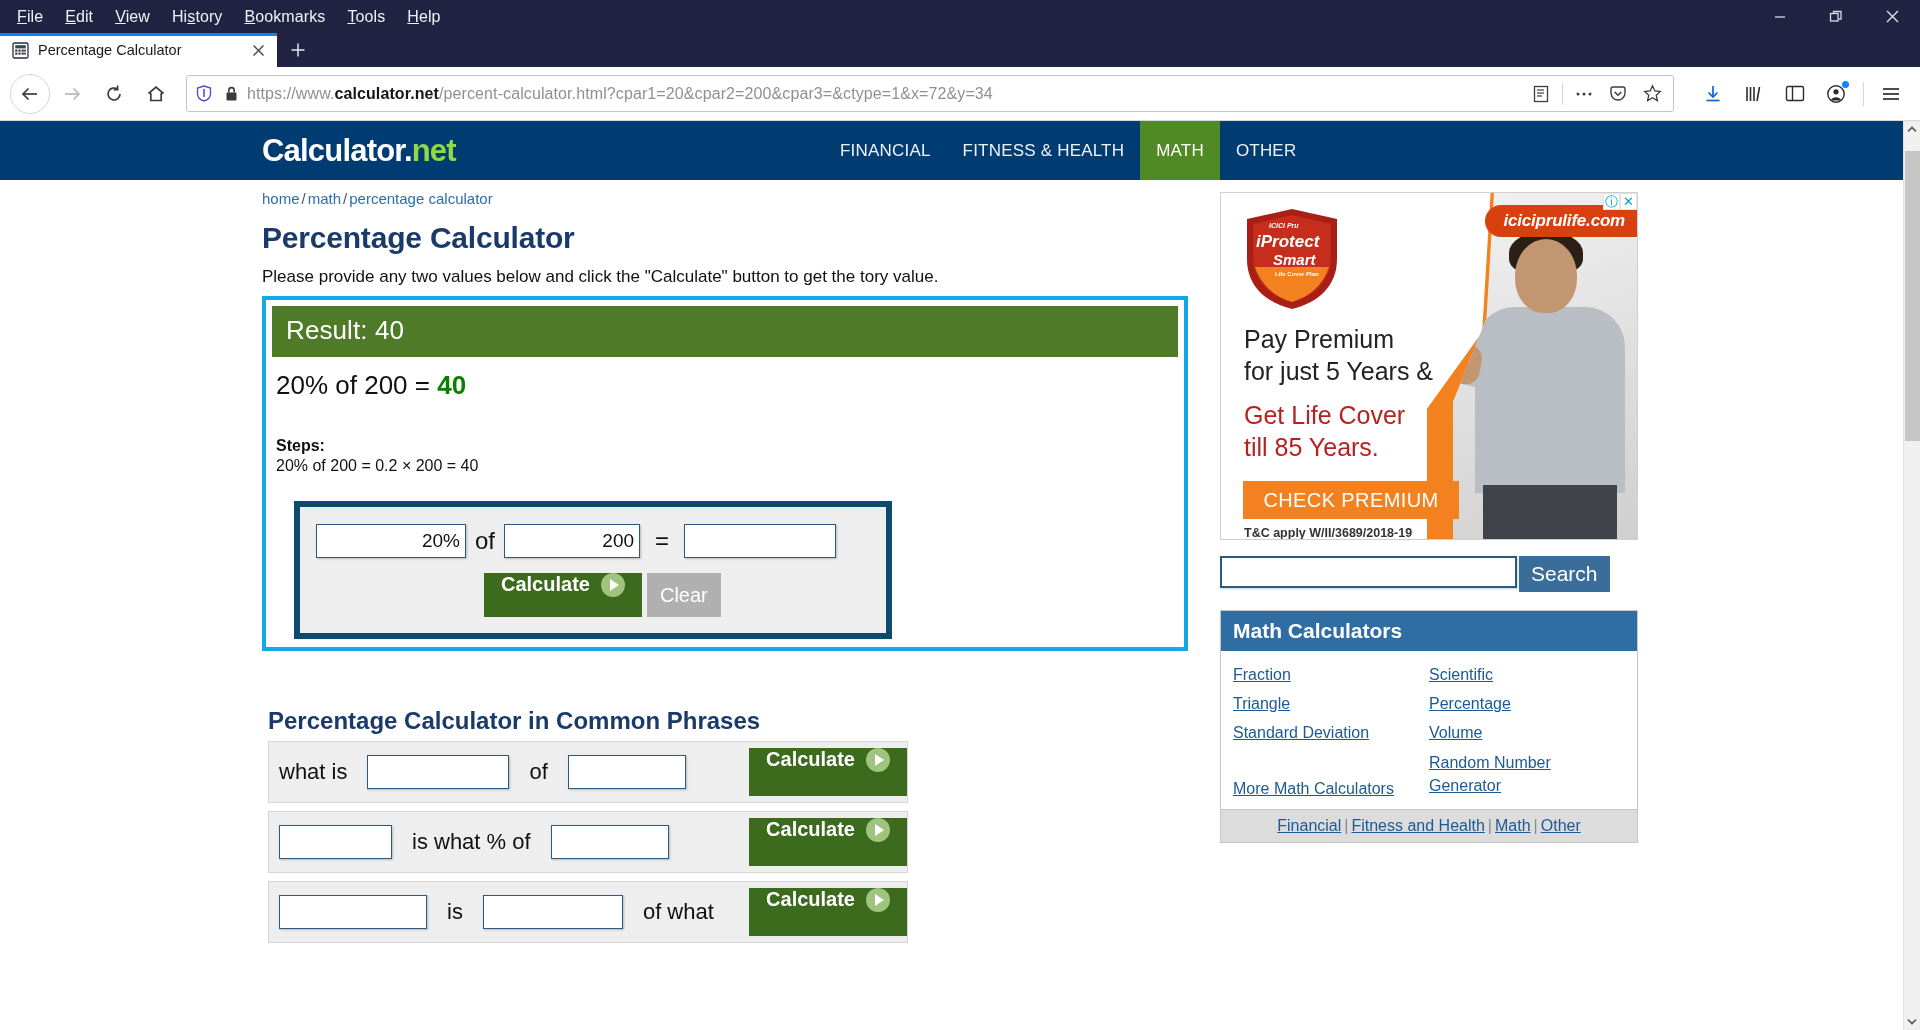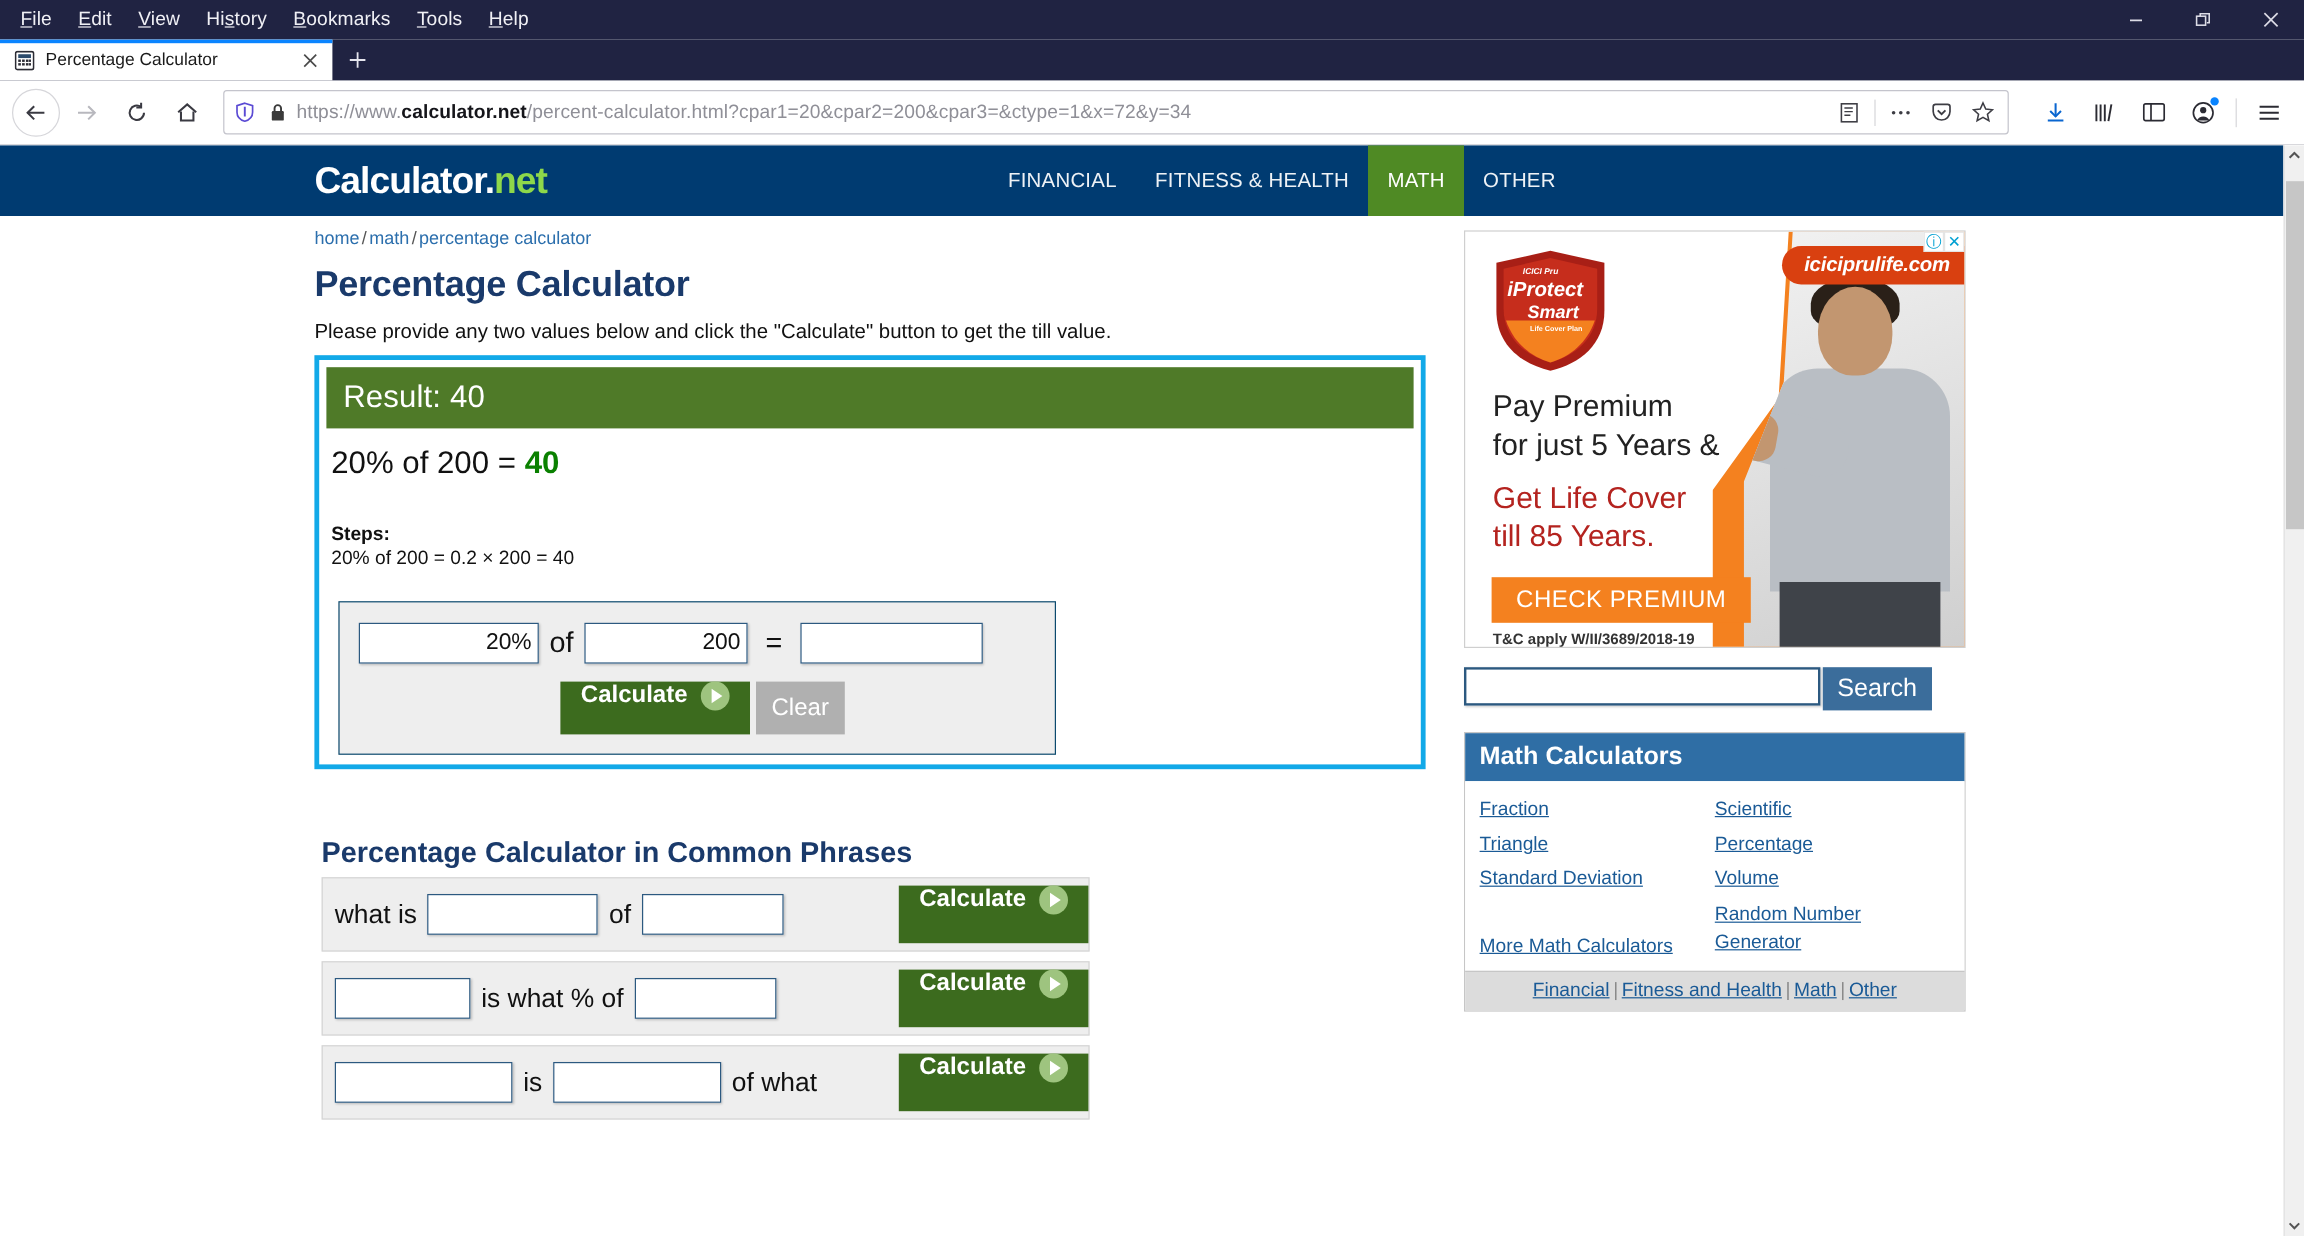--- a/index.html
+++ b/index.html
@@ -125,22 +125,22 @@
   .result-bar {
     background: #4f7a28; color: #fff; font-size: 26px; padding: 9px 14px 11px;
     font-weight: 400; letter-spacing: .1px;
   }
   .result-eq { font-size: 26px; color: #111; padding: 13px 4px 0; }
   .result-eq .val { color: #0a8000; font-weight: 700; }
   .steps-title { font-size: 16px; font-weight: 700; color: #111; padding: 36px 4px 0; }
   .steps-line { font-size: 16px; color: #111; padding: 2px 4px 0; }
 
   .calc-panel {
-    margin: 26px 0 0 10px; width: 598px; background: #eeeeee;
-    border: 1px solid #0c4a6e; padding: 17px 16px 16px;
+    margin: 26px 0 0 22px; width: 598px; background: #eeeeee;
+    border: 6px solid #0c4a6e; padding: 17px 16px 16px;
   }
   .calc-row { display: flex; align-items: center; gap: 9px; }
   .tf {
     border: 1px solid #2c5980; background: #fff; height: 34px;
     font-size: 19px; text-align: right; padding: 0 5px; color: #111;
     font-family: "Liberation Sans", sans-serif;
     box-shadow: 1px 1px 2px rgba(0,0,0,.22);
   }
   .tf.w1 { width: 150px; }
   .tf.w2 { width: 136px; }
@@ -165,21 +165,21 @@
     background: #b0b0b0; color: #fff; font-size: 20px; border: none;
     height: 44px; padding: 0 13px; cursor: pointer;
   }
 
   h2.section-title {
     font-size: 24px; color: #1a3a6b; font-weight: 700; margin: 56px 0 0 6px;
   }
   .phrase-box {
     background: #eeeeee; border: 1px solid #d4d4d4; width: 640px;
     margin: 6px 0 8px 6px; padding: 6px 0 6px 10px; display: flex;
-    align-items: center; gap: 9px;
+    align-items: center; gap: 20px;
   }
   .phrase-txt { font-size: 22px; color: #111; white-space: nowrap; }
   .phrase-box .btn-calc { margin-left: auto; height: 48px; font-size: 20px; }
 
   
   .sidecol { width: 420px; padding-top: 12px; }
   .ad {
     width: 418px; height: 348px; border: 1px solid #cfcfcf; position: relative;
     overflow: hidden; background: #fff;
   }
@@ -475,21 +475,21 @@
       </div>
 
       <div class="content">
 
         <div class="maincol">
           <div class="breadcrumb">
             <a href="#">home</a><span class="sep">/</span><a href="#">math</a><span class="sep">/</span><a href="#">percentage calculator</a>
           </div>
 
           <h1 class="page-title">Percentage Calculator</h1>
-          <div class="intro">Please provide any two values below and click the "Calculate" button to get the till value.</div>
+          <div class="intro">Please provide any two values below and click the "Calculate" button to get the tory value.</div>
 
           <div class="highlight-box">
             <div class="result-bar">Result: 40</div>
             <div class="result-eq"><span>20% of 200 = </span><span class="val">40</span></div>
             <div class="steps-title">Steps:</div>
             <div class="steps-line">20% of 200 = 0.2 × 200 = 40</div>
 
             <div class="calc-panel">
               <div class="calc-row">
                 <input class="tf w1" type="text" value="20%" style="">

